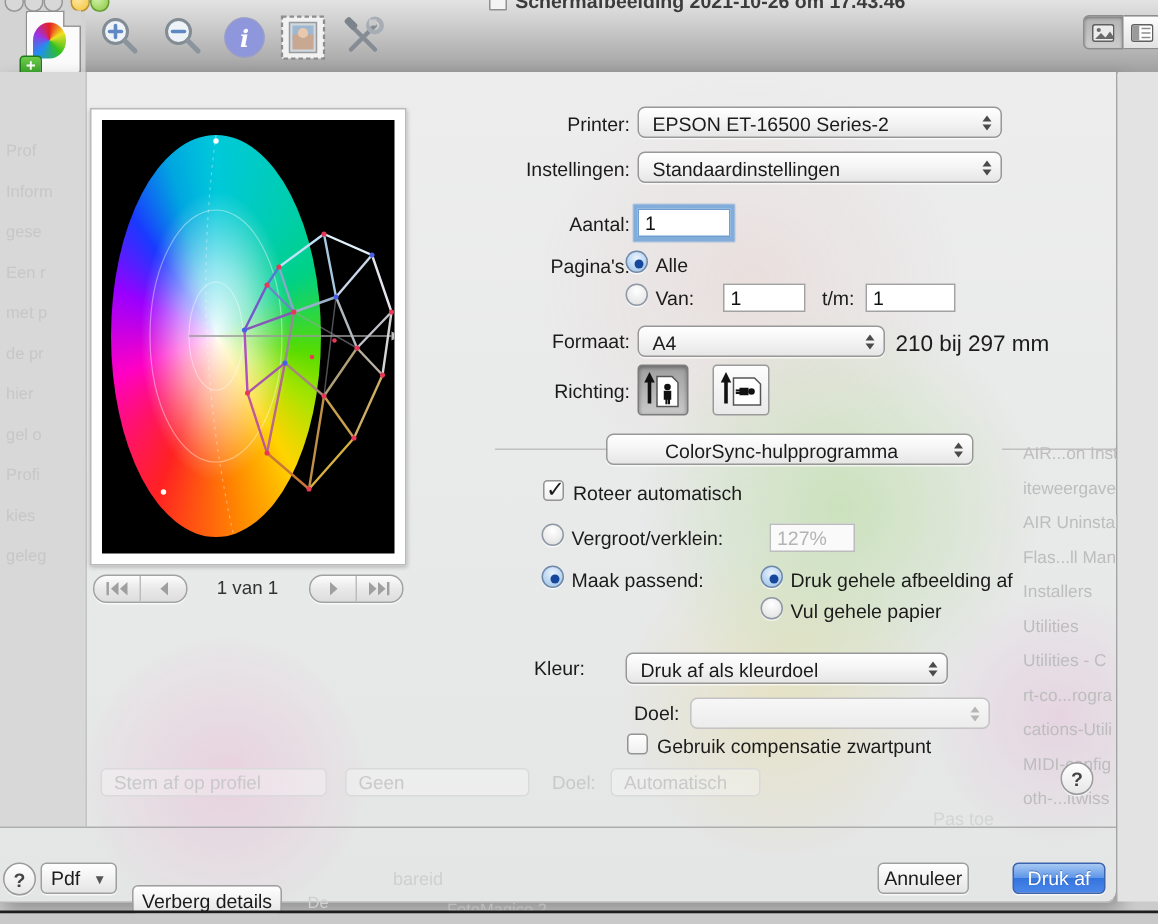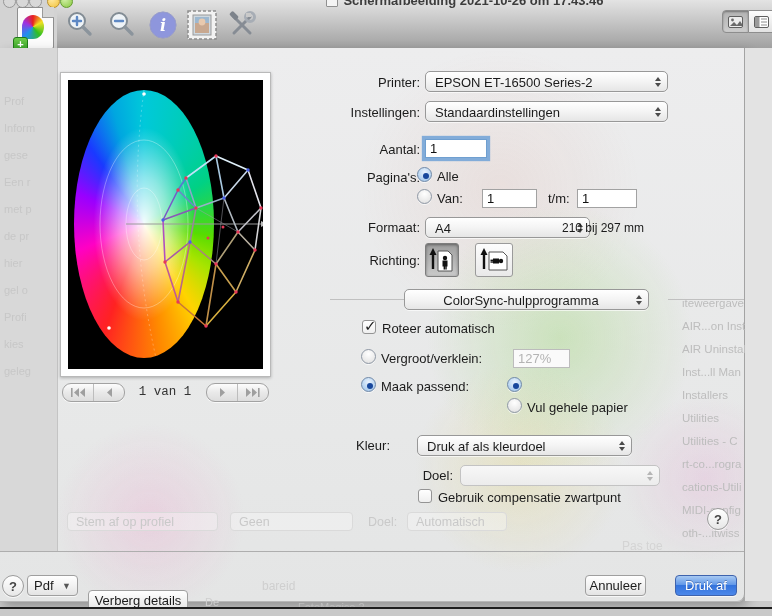--- a/index.html
+++ b/index.html
@@ -67,21 +67,21 @@
     background:
       radial-gradient(closest-side, rgba(255,255,255,.96), rgba(255,255,255,.55) 35%, rgba(255,255,255,0) 72%),
       conic-gradient(from 0deg,#00c9da,#00d184 55deg,#57dc00 100deg,#a8e400 125deg,#ffd400 150deg,#ff8a00 172deg,#ff2222 200deg,#ff00c4 248deg,#9900ff 295deg,#1a39ff 325deg,#00a6e0 345deg,#00c9da 360deg);}
   .mesh{position:absolute;left:0;top:0;}
 
   
   .pager-seg{height:17px;display:flex;border:1px solid #a2a2a2;border-radius:9px;overflow:hidden;
     background:linear-gradient(#fdfdfd,#e9e9e9 50%,#dddddd);box-shadow:0 1px 0 rgba(255,255,255,.7);}
   .pager-seg .half{width:30px;display:flex;align-items:center;justify-content:center;}
   .pager-seg .half + .half{border-left:1px solid #bdbdbd;}
-  .pager-label{font-size:12.5px;color:#333;font-family:Liberation Mono, monospace;}
+  .pager-label{font-size:12.5px;color:#333;}
 
   
   .lbl{white-space:nowrap;}
   .lbl.r{text-align:right;}
 
   
   .dd{height:21px;border:1px solid #989898;border-radius:5px;
     background:linear-gradient(#ffffff,#f4f4f4 50%,#e6e6e6);
     box-shadow:0 1px 0 rgba(255,255,255,.65);
     line-height:21px;padding:0 20px 0 9px;white-space:nowrap;overflow:hidden;box-sizing:border-box;}
@@ -228,24 +228,24 @@
         <div>de pr</div>
         <div>hier</div>
         <div>gel o</div>
         <div>Profi</div>
         <div>kies</div>
         <div>geleg</div>
       </div>
   </div>
   <div class="abs right-strip"></div>
   <div class="abs bleed-col" style="left:682px;top:292px;width:88px;height:258px">
+      <div>AIR...on Inst</div>
       <div>iteweergave</div>
-      <div>AIR...on Inst</div>
       <div>AIR Uninstal</div>
-      <div>Inst...ll Man</div>
+      <div>Flas...ll Man</div>
       <div>Installers</div>
       <div>Utilities</div>
       <div>Utilities - C</div>
       <div>rt-co...rogra</div>
       <div>cations-Utili</div>
       <div>MIDI-config</div>
       <div>oth-...itwiss</div>
     </div>
 
   <div class="abs preview">
@@ -378,21 +378,21 @@
   <input class="abs txt" style="left: 577px; top: 189px; width: 60px;" value="1">
 
   <div class="abs lbl r" style="left:300px;top:220px;width:120px">Formaat:</div>
   <div class="abs dd" style="left:425px;top:217px;width:165px">
     <span>A4</span>
     <span class="arrows">
         <i class="up"></i>
         <i class="dn"></i>
       </span>
   </div>
-  <div class="abs lbl" style="left:562px;top:221px;font-size:12px">210 bij 297 mm</div>
+  <div class="abs lbl" style="left:597px;top:221px;font-size:15px">210 bij 297 mm</div>
 
   <div class="abs lbl r" style="left:300px;top:253px;width:120px">Richting:</div>
   <div class="abs orient sel" style="left:425px;top:243px">
     <svg width="26" height="26" viewBox="0 0 26 26">
       <line x1="4" y1="22" x2="4" y2="6" stroke="#111" stroke-width="2.4"></line>
       <polygon points="4,1 0.5,8 7.5,8" fill="#111"></polygon>
       <path d="M9 4 H19 L23 8 V24 H9 Z" fill="#fff" stroke="#555" stroke-width="1"></path>
       <circle cx="16" cy="11" r="2.2" fill="#111"></circle>
       <rect x="13.5" y="13.5" width="5" height="6" fill="#111"></rect>
       <rect x="14.6" y="19" width="1.4" height="3.5" fill="#111"></rect>
@@ -424,20 +424,21 @@
   <div class="abs checkbox checked" style="left:362px;top:320px"></div>
   <div class="abs lbl" style="left:382px;top:321px">Roteer automatisch</div>
 
   <div class="abs radio" style="left:361px;top:349px"></div>
   <div class="abs lbl" style="left:381px;top:351px">Vergroot/verklein:</div>
   <input class="abs txt disabled" style="left: 513px; top: 349px; width: 57px;" value="127%">
 
   <div class="abs radio sel" style="left:361px;top:377px"></div>
   <div class="abs lbl" style="left:381px;top:379px">Maak passend:</div>
   <div class="abs radio sel" style="left:507px;top:377px"></div>
+  <div class="abs lbl" style="left:527px;top:379px">Druk gehele afbeelding af</div>
   <div class="abs radio" style="left:507px;top:398px"></div>
   <div class="abs lbl" style="left:527px;top:400px">Vul gehele papier</div>
 
   <div class="abs lbl r" style="left:310px;top:438px;width:80px">Kleur:</div>
   <div class="abs dd" style="left:417px;top:435px;width:215px">
     <span>Druk af als kleurdoel</span>
     <span class="arrows">
         <i class="up"></i>
         <i class="dn"></i>
       </span>

